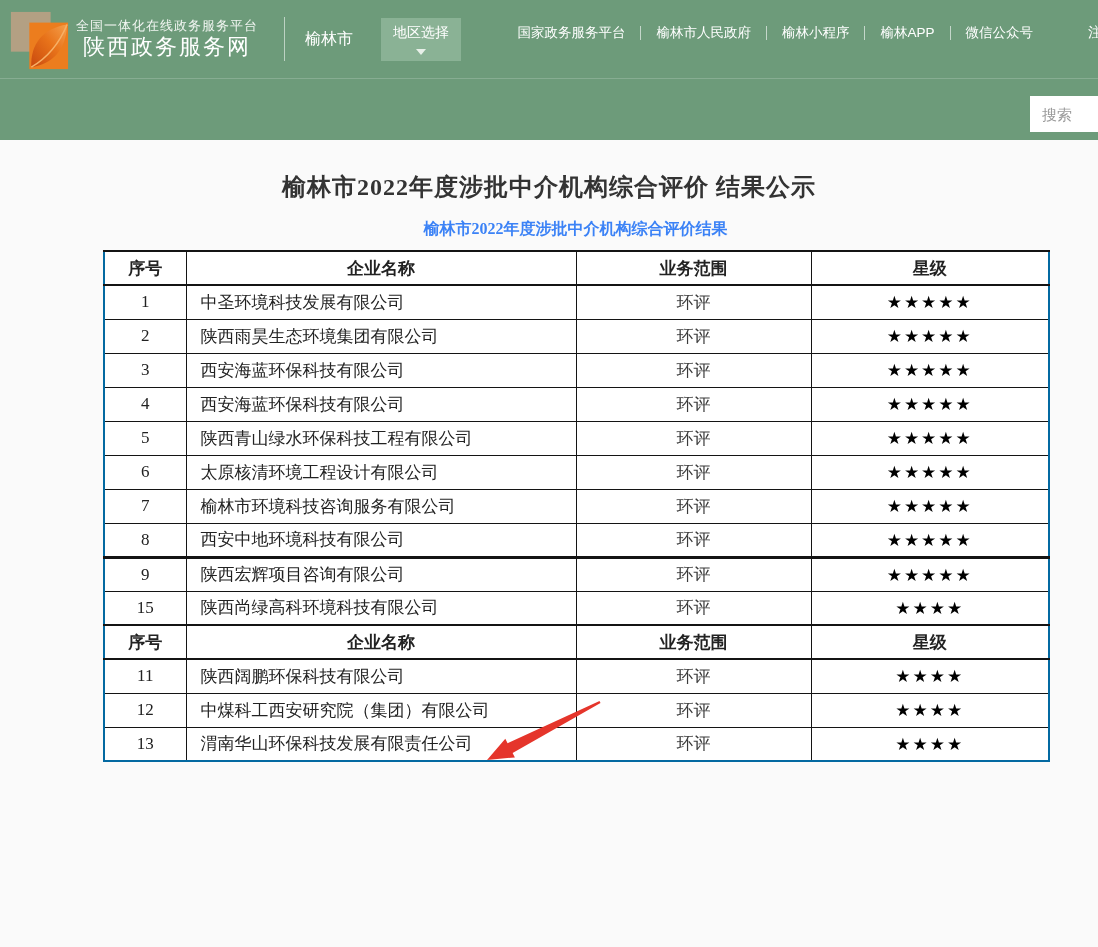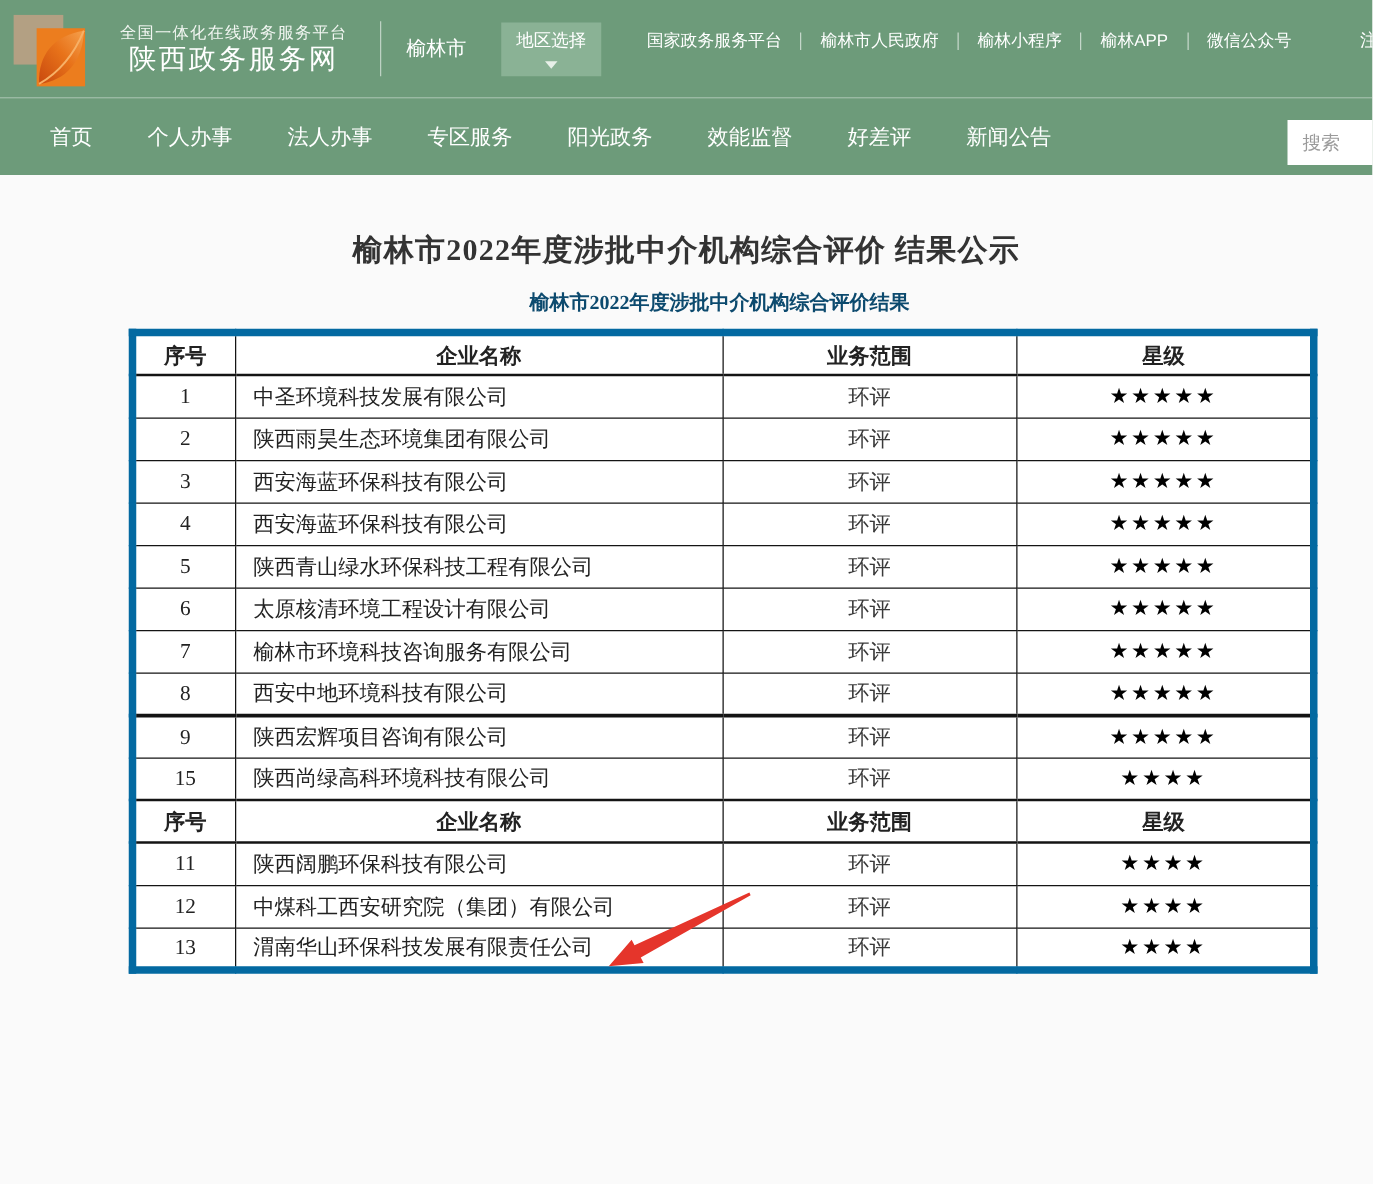--- a/index.html
+++ b/index.html
@@ -7,21 +7,21 @@
   body {
     font-family:"Liberation Sans","DejaVu Sans",sans-serif;
     background:#fafafa; position:relative;
   }
   
   .topbar {
     height:78px; background:#6d9b7a; color:#fff;
     display:flex; align-items:center; position:relative;
   }
   .logo { width:62px; height:64px; margin:4px 6px 0 8px; flex:0 0 auto; }
-  .brand { line-height:1.15; margin-right:26px;margin-left:20px; }
+  .brand { line-height:1.15; margin-right:26px; }
   .brand-small { font-size:13px; color:#f2f6f2; letter-spacing:1px; }
   .brand-big { font-size:22px; color:#ffffff; letter-spacing:2px;text-align:center; }
   .v-divider { width:1px; height:44px; background:rgba(255,255,255,.55); margin:0 20px 0 0; }
   .city { font-size:16px; margin-right:28px; }
   .region-btn {
     background:#8ab295; border:none; color:#fff; font-size:14px;
     padding:6px 12px; cursor:pointer; display:flex; align-items:center; gap:7px;
     font-family:inherit;
     flex-direction:column;
   }
@@ -48,43 +48,43 @@
   .nav-item { font-size:17px; color:#fff; text-decoration:none; white-space:nowrap; cursor:pointer; }
   .search-box {
     position:absolute; left:1030px; top:17px; width:150px; height:36px;
     background:#fff; border:none; outline:none; padding:0 12px;
     font-size:15px; color:#333; font-family:inherit;
   }
   .search-box::placeholder { color:#9a9a9a; }
   
   .content { position:relative; background:#fafafa; }
   .article-title {
-    text-align:center; margin-top:44px; font-size:24px; font-weight:bold; color:#333;
+    text-align:center; margin-top:31px; font-size:24px; font-weight:bold; color:#333;
     font-family:"Liberation Serif","DejaVu Serif",serif; letter-spacing:1px;
   }
   .paragraph {
     margin-top:36px; padding-left:33px;
     font-family:"Liberation Serif","DejaVu Serif",serif;
     font-size:21px; color:#3a3a3a; line-height:40px;
   }
   .paragraph .pline { white-space:nowrap; }
   .paragraph .pline.indent { padding-left:62px; }
   .table-caption {
     width:945px; margin:16px 0 0 103px; text-align:center;
-    font-size:16px; font-weight:bold; color:#0c4a6e;
+    font-size:16px; font-weight:bold; color:#3b82f6;
     font-family:"Liberation Serif","DejaVu Serif",serif;
   }
   
   table.eval {
     margin:10px 0 0 103px; border-collapse:collapse; table-layout:fixed;
     width:945px; background:#fff;
     font-family:"Liberation Serif","DejaVu Serif",serif; color:#222;
   }
   table.eval, table.eval td, table.eval th { border:1px solid #141414; }
-  table.eval { border:6px solid #0369a1; }
+  table.eval { border:2px solid #0369a1; }
   table.eval th {
     font-size:17px; font-weight:bold; height:34px; text-align:center;
     border-top-width:2px; border-bottom-width:2px;
   }
   table.eval td { height:34px; font-size:17px; }
   td.c-no   { text-align:center; font-size:18px; }
   td.c-name { text-align:left; padding-left:14px;font-family:Liberation Mono, monospace; }
   td.c-scope{ text-align:center; color:#3a3a3a; }
   td.c-star { text-align:center; font-size:21px; letter-spacing:2px; color:#000;
               font-family:"DejaVu Sans",sans-serif; }
@@ -128,30 +128,20 @@
       <a href="#">榆林小程序</a>
       <span class="sep"></span>
       <a href="#">榆林APP</a>
       <span class="sep"></span>
       <a href="#">微信公众号</a>
     </nav>
   <a class="register" href="#">注册</a>
 </header>
 
 <nav class="navbar">
-  <div class="nav-items">
-      <a class="nav-item" href="#">首页</a>
-      <a class="nav-item" href="#">个人办事</a>
-      <a class="nav-item" href="#">法人办事</a>
-      <a class="nav-item" href="#">专区服务</a>
-      <a class="nav-item" href="#">阳光政务</a>
-      <a class="nav-item" href="#">效能监督</a>
-      <a class="nav-item" href="#">好差评</a>
-      <a class="nav-item" href="#">新闻公告</a>
-    </div>
   <input class="search-box" type="text" placeholder="搜索" style="">
 </nav>
 
 <main class="content">
   <h1 class="article-title">榆林市2022年度涉批中介机构综合评价 结果公示</h1>
 
 
   <div class="table-caption">榆林市2022年度涉批中介机构综合评价结果</div>
 
   <table class="eval">

